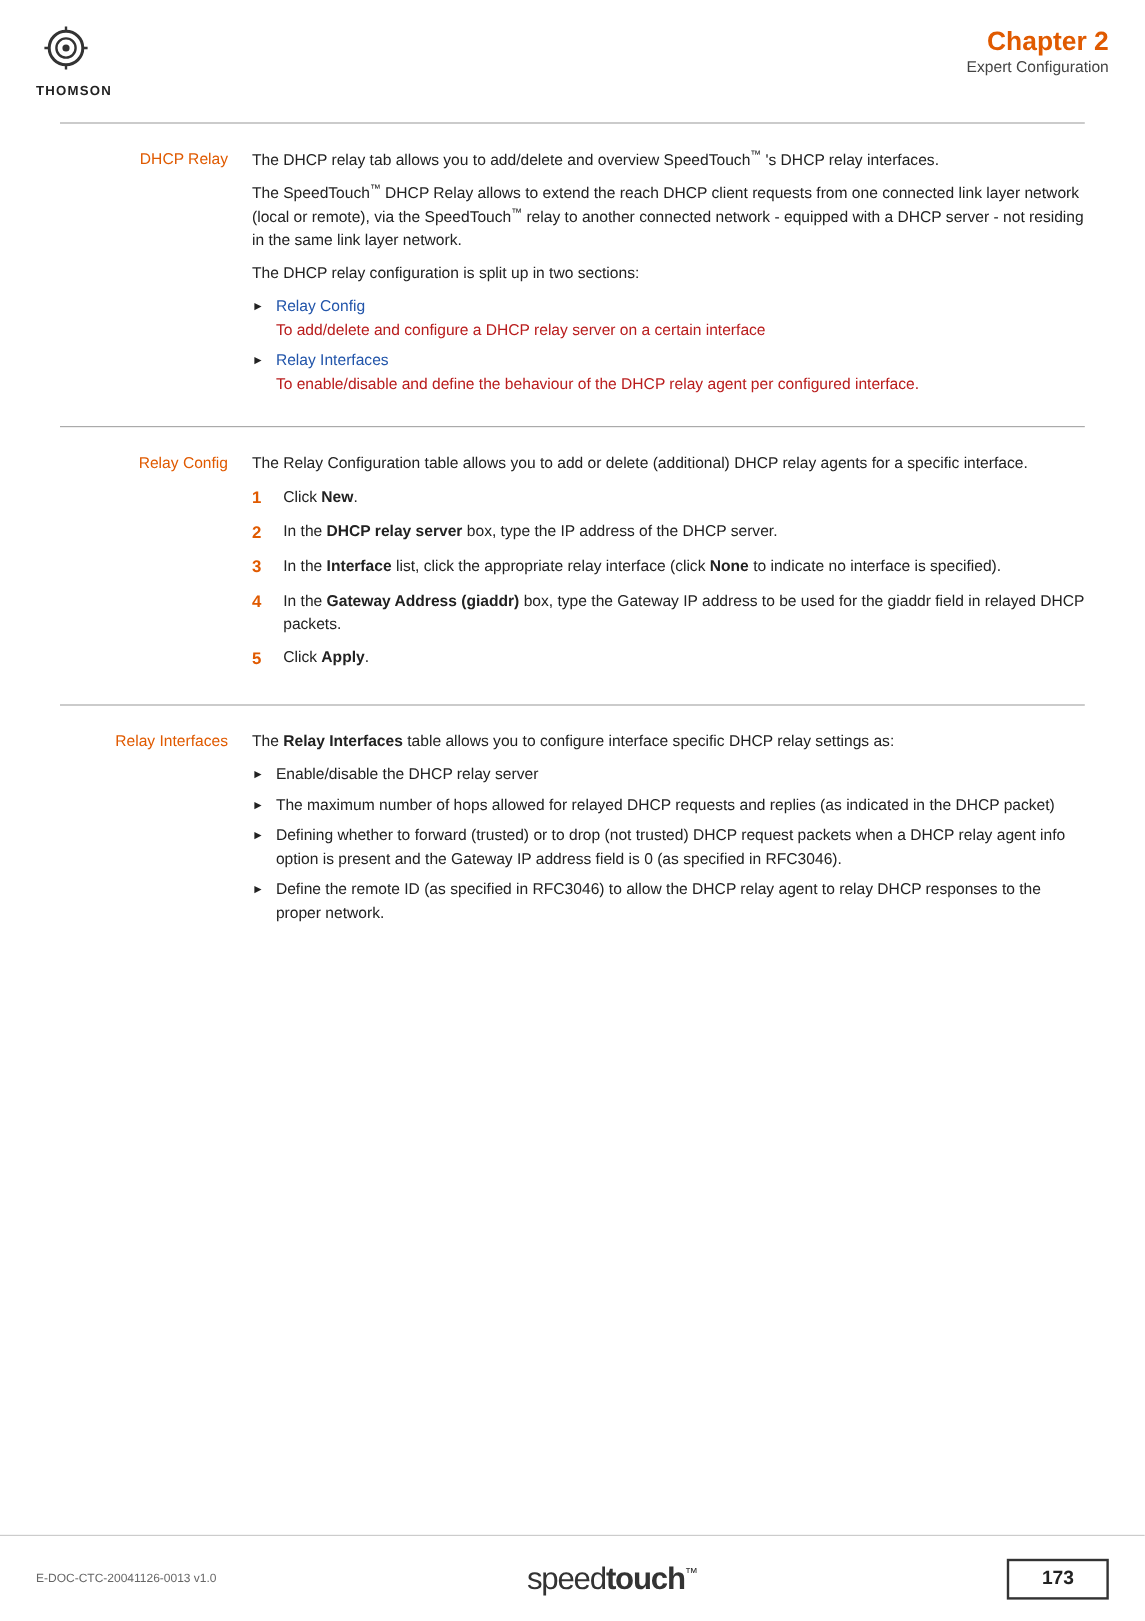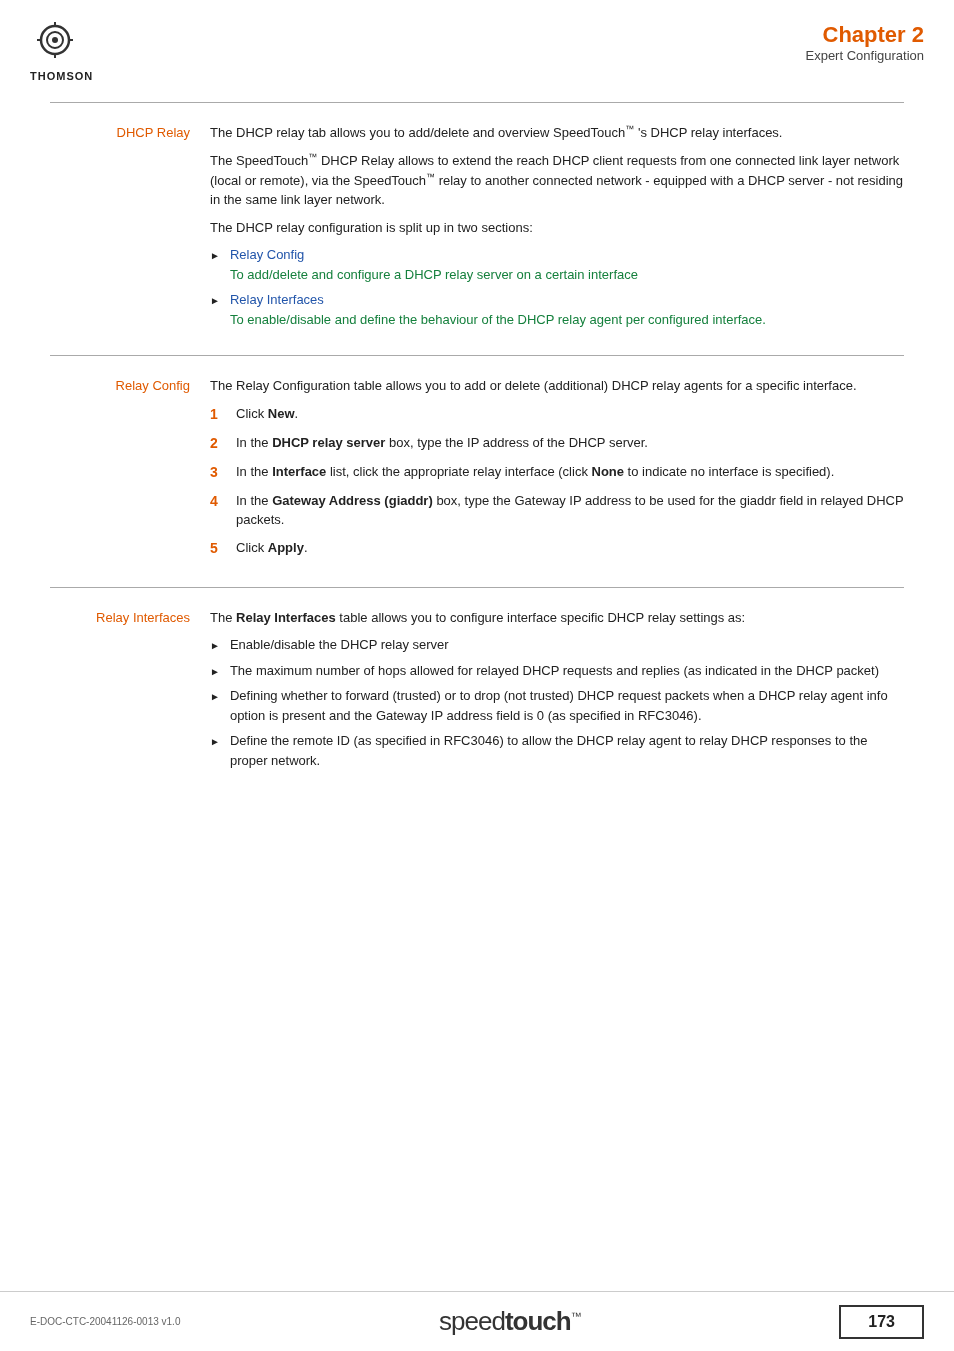--- a/index.html
+++ b/index.html
@@ -104,21 +104,21 @@
     }
     .bullet-content {
       flex: 1;
     }
     .bullet-link {
       color: #2255aa;
       text-decoration: none;
     }
     .bullet-desc {
       display: block;
-      color: #15803d;
+      color: #b91c1c;
       font-size: 13px;
     }
 
     
     .numbered-list {
       margin: 6px 0 6px 0;
       list-style: none;
       padding: 0;
     }
     .numbered-list li {
@@ -142,21 +142,21 @@
 
     
     .bold { font-weight: bold; }
 
     
     .footer {
       position: absolute;
       bottom: 0;
       left: 0;
       right: 0;
-      height: 60px;
+      height: 72px;
       display: flex;
       align-items: center;
       justify-content: space-between;
       padding: 0 30px;
       border-top: 1px solid #ccc;
     }
     .footer-doc {
       font-size: 10px;
       color: #666;
     }

